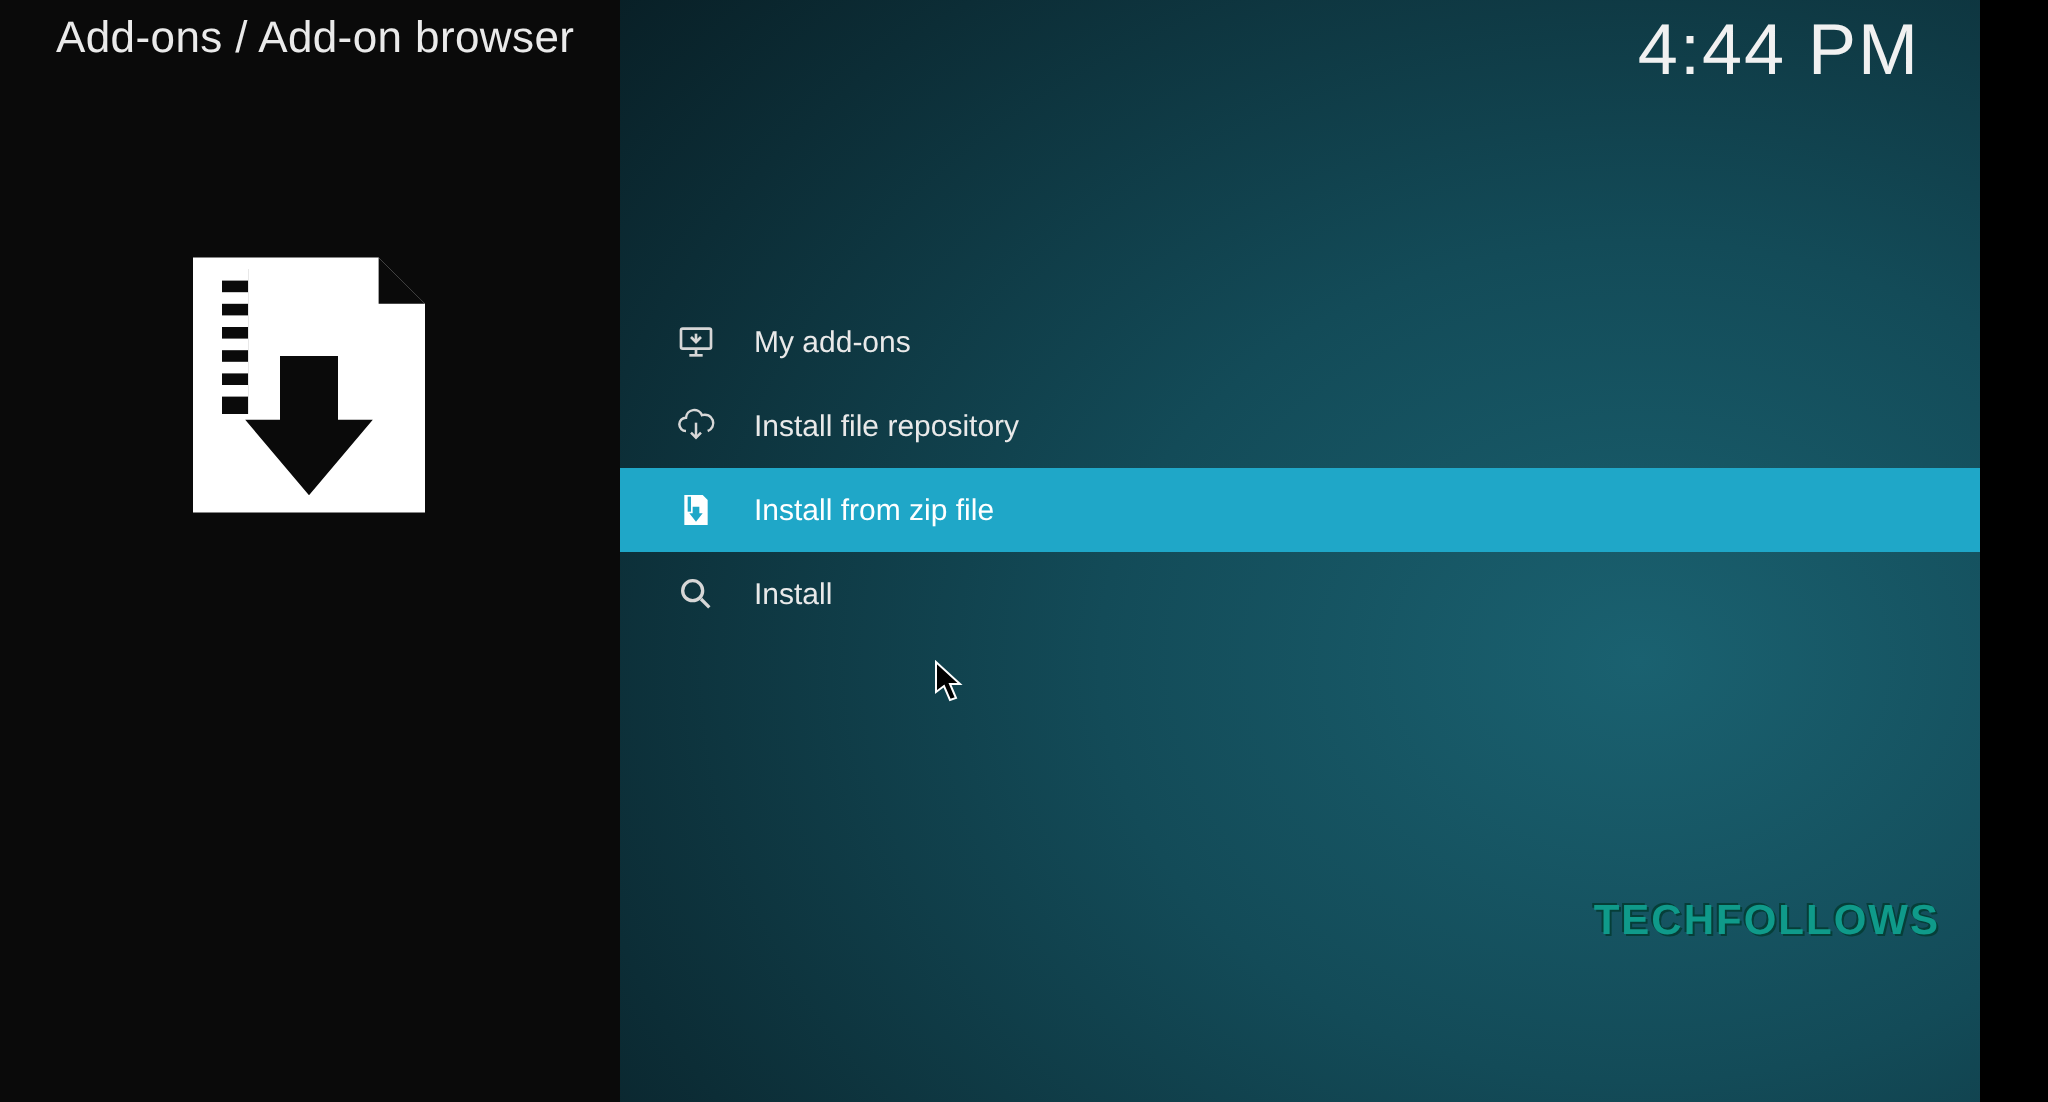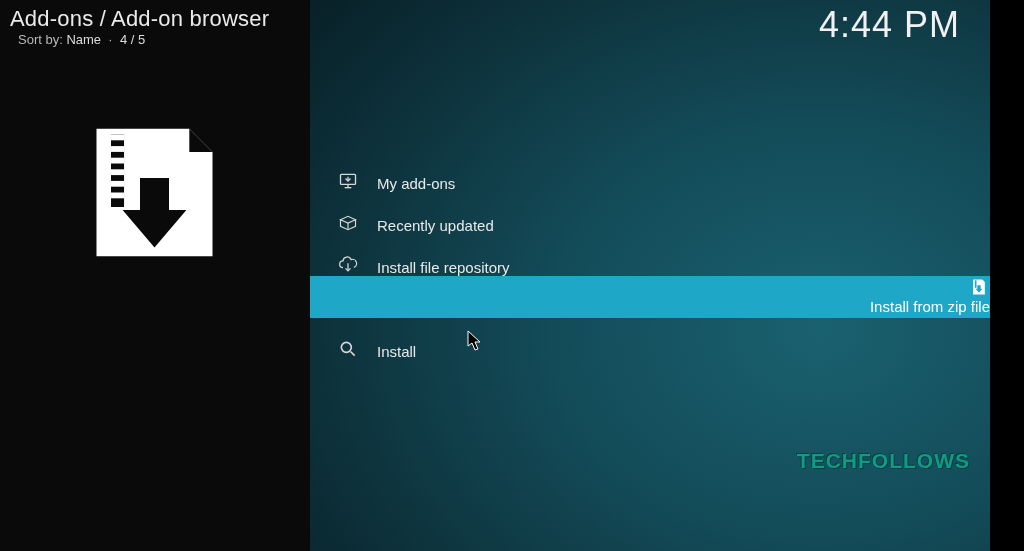--- a/index.html
+++ b/index.html
@@ -9,21 +9,21 @@
       background: #000;
       color: #e6e6e6;
     }
     .left-pane {
       width: 310px;
       height: 551px;
       background: #0a0a0a;
       position: relative;
     }
     .breadcrumb {
-      padding: 6px 0 0 10px;
+      padding: 6px 0 0 28px;
       font-size: 22px;
       font-weight: 300;
       color: #eaeaea;
       letter-spacing: 0.2px;
     }
     .sort-line {
       padding: 0 0 0 18px;
       font-size: 13px;
       color: #b8b8b8;
     }
@@ -52,28 +52,27 @@
       letter-spacing: 1px;
     }
     .menu {
       position: absolute;
       top: 150px;
       left: 0;
       right: 0;
     }
     .menu-item {
       display: flex;
-      align-items: flex-end;
+      align-items: center;
       height: 42px;
       padding-left: 27px;
       cursor: pointer;
     }
     .menu-item.highlighted {
       background: #1fa7c8;
-      flex-direction: column;
     }
     .menu-item .icon {
       width: 22px;
       height: 22px;
       display: flex;
       align-items: center;
       justify-content: center;
       flex-shrink: 0;
     }
     .menu-item .label {
@@ -101,26 +100,20 @@
       letter-spacing: 1px;
       color: #0f9a8a;
       text-shadow: 1px 1px 0 #063e38, -1px -1px 0 #063e38;
     }
   </style>
 </head>
 <body>
 
 <div class="left-pane">
   <div class="breadcrumb">Add-ons / Add-on browser</div>
-  <div class="sort-line">
-    <span class="label">Sort by:</span>
-    <span class="val">Name</span>
-    <span> &nbsp;·&nbsp; </span>
-    <span class="val">4 / 5</span>
-  </div>
   <div class="big-icon">
     <svg viewBox="0 0 100 100" width="145" height="145">
       <path d="M10 6 H74 L90 22 V94 H10 Z" fill="#fff"></path>
       <path d="M74 6 L90 22 H74 Z" fill="#0a0a0a"></path>
       <rect x="20" y="10" width="9" height="50" fill="#0a0a0a"></rect>
       <g fill="#fff">
         <rect x="20" y="10" width="9" height="4"></rect>
         <rect x="20" y="18" width="9" height="4"></rect>
         <rect x="20" y="26" width="9" height="4"></rect>
         <rect x="20" y="34" width="9" height="4"></rect>
@@ -143,30 +136,20 @@
           <rect x="3" y="4" width="18" height="12" rx="1"></rect>
           <line x1="8" y1="20" x2="16" y2="20"></line>
           <line x1="12" y1="16" x2="12" y2="20"></line>
           <line x1="12" y1="7" x2="12" y2="11"></line>
           <polyline points="9,9 12,12 15,9"></polyline>
         </svg>
       </span>
       <span class="label">My add-ons</span>
     </div>
 
-    <div class="menu-item">
-      <span class="icon">
-        <svg viewBox="0 0 24 24" width="20" height="20" fill="none" stroke="#d7d7d7" stroke-width="1.4">
-          <path d="M3 8 L12 4 L21 8 L12 12 Z"></path>
-          <path d="M3 8 V16 L12 20 L21 16 V8"></path>
-          <path d="M12 12 V20"></path>
-        </svg>
-      </span>
-      <span class="label">Recently updated</span>
-    </div>
 
     <div class="menu-item">
       <span class="icon">
         <svg viewBox="0 0 24 24" width="20" height="20" fill="none" stroke="#d7d7d7" stroke-width="1.5">
           <path d="M6 15 a4 4 0 0 1 0-8 a5 5 0 0 1 9.6-1.5 A4 4 0 0 1 19 15"></path>
           <line x1="12" y1="10" x2="12" y2="19"></line>
           <polyline points="9,16 12,19 15,16"></polyline>
         </svg>
       </span>
       <span class="label">Install file repository</span>

